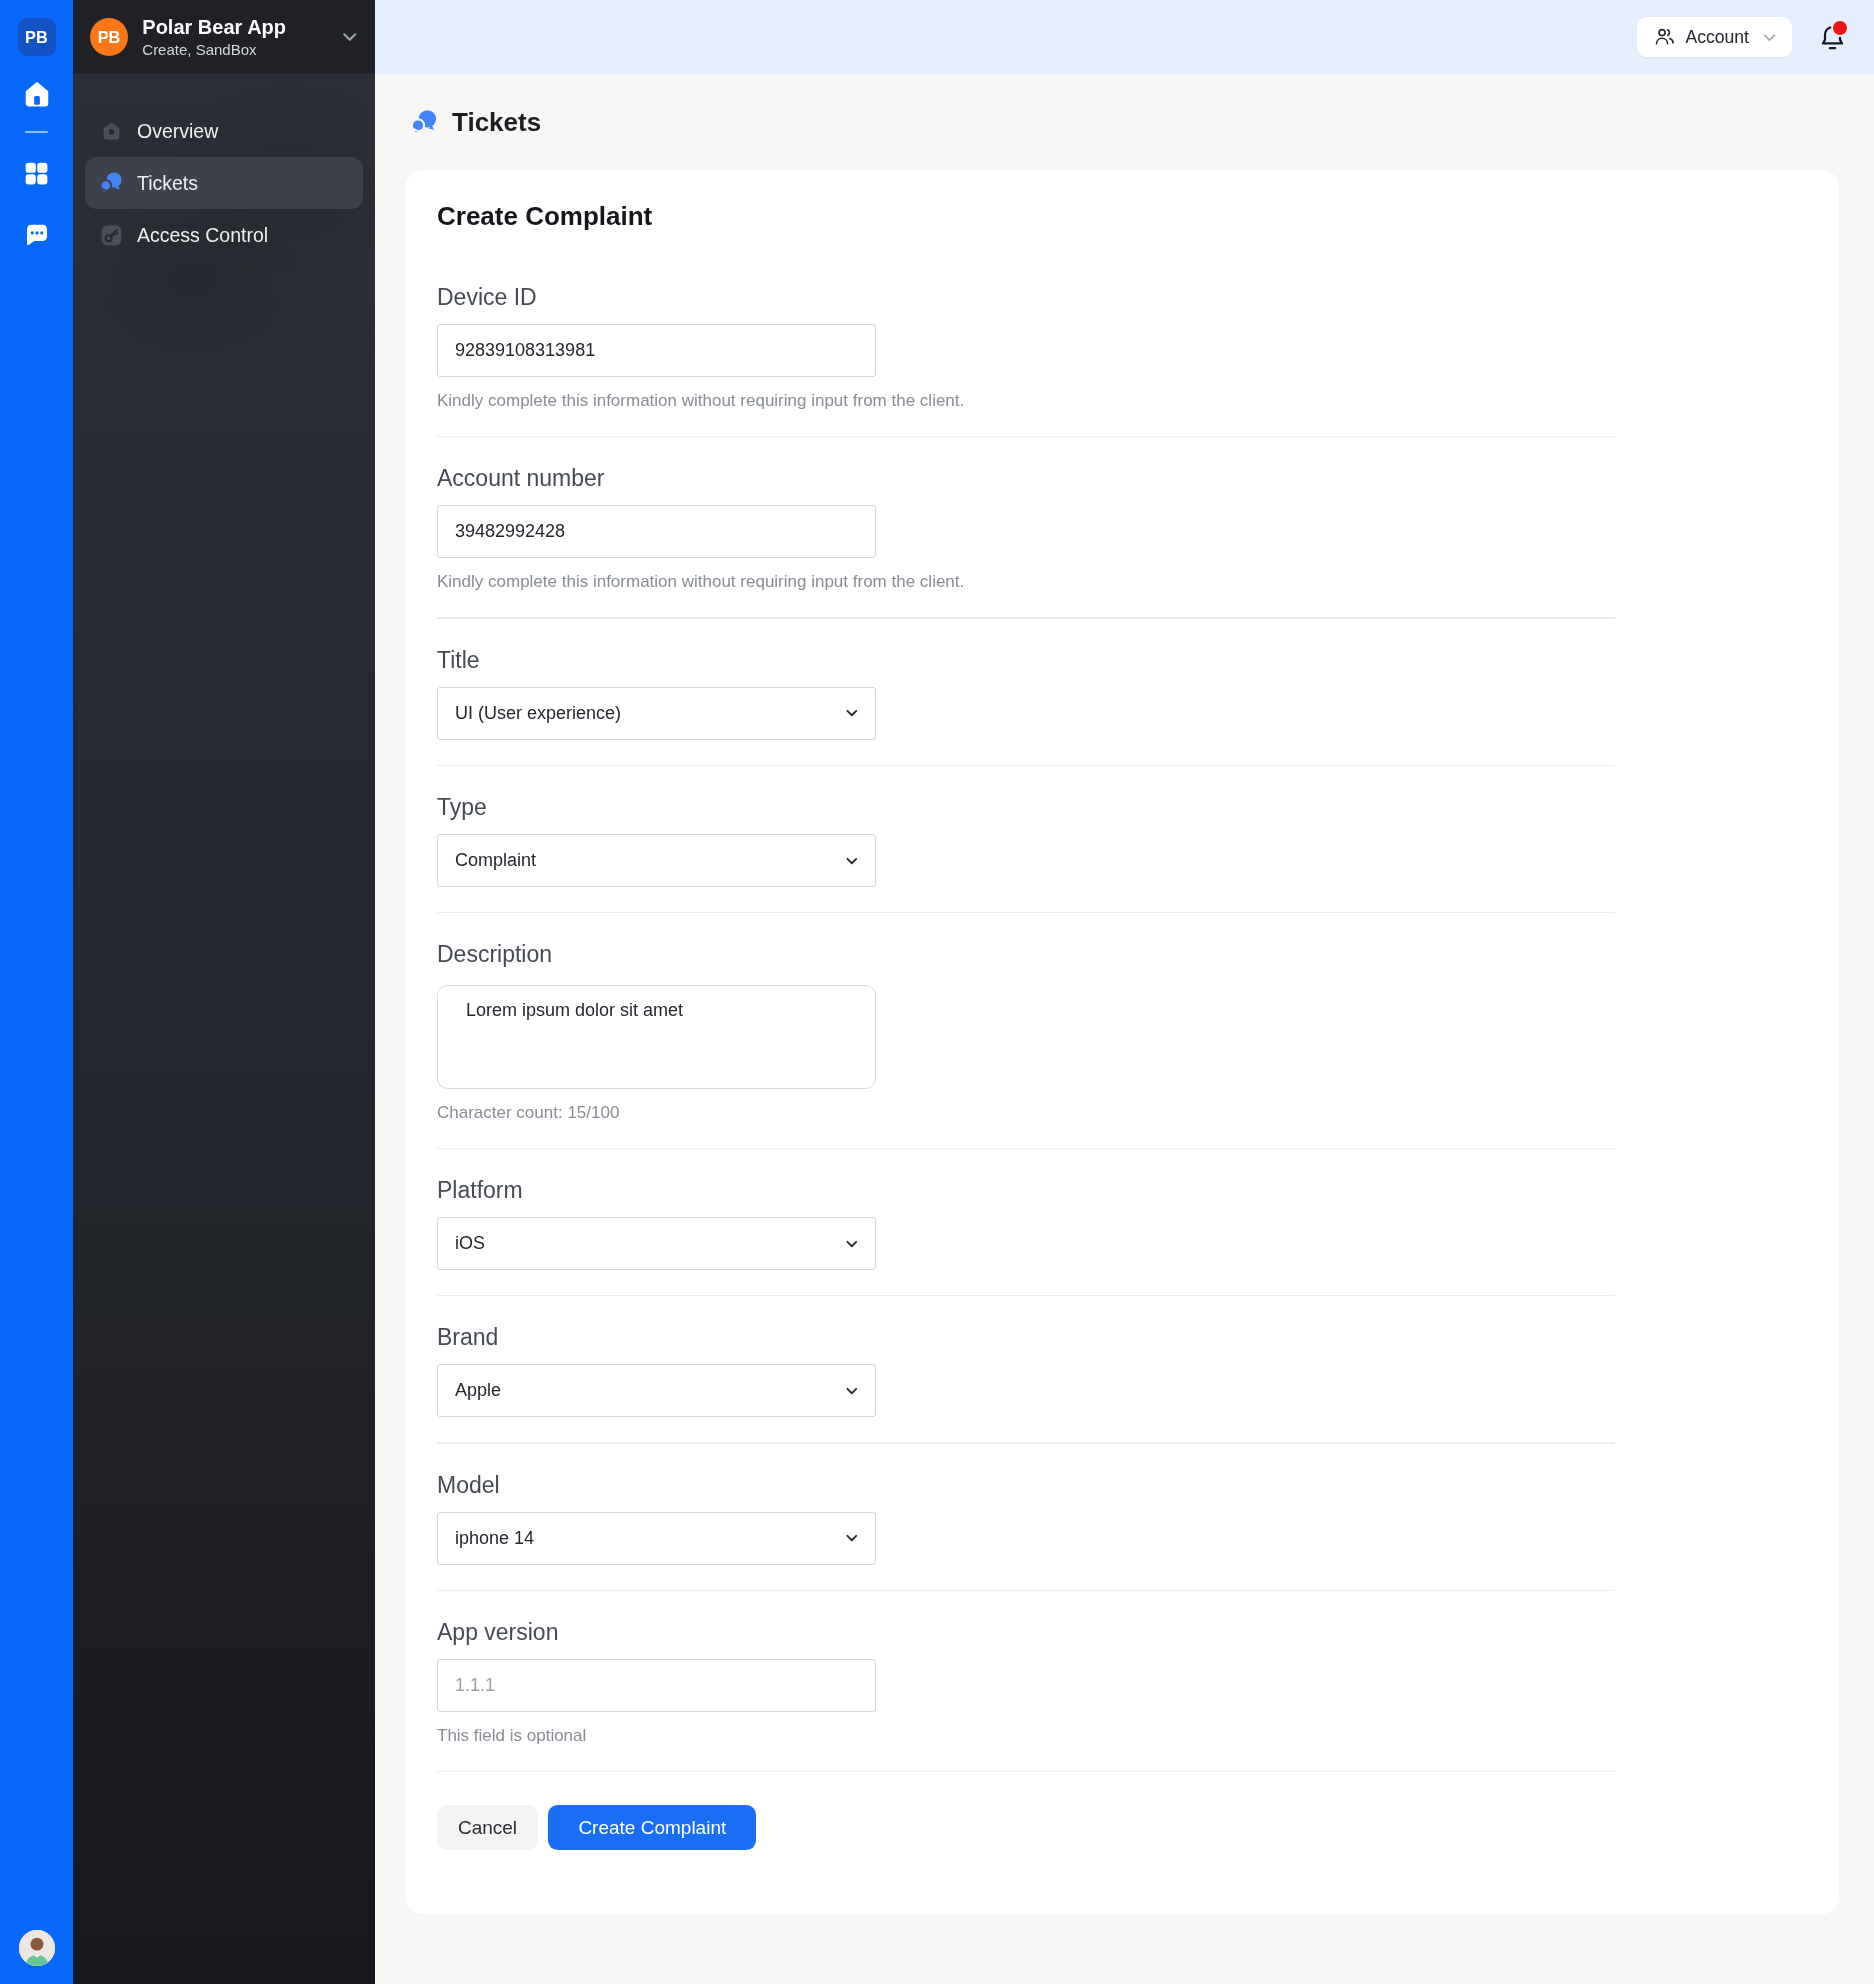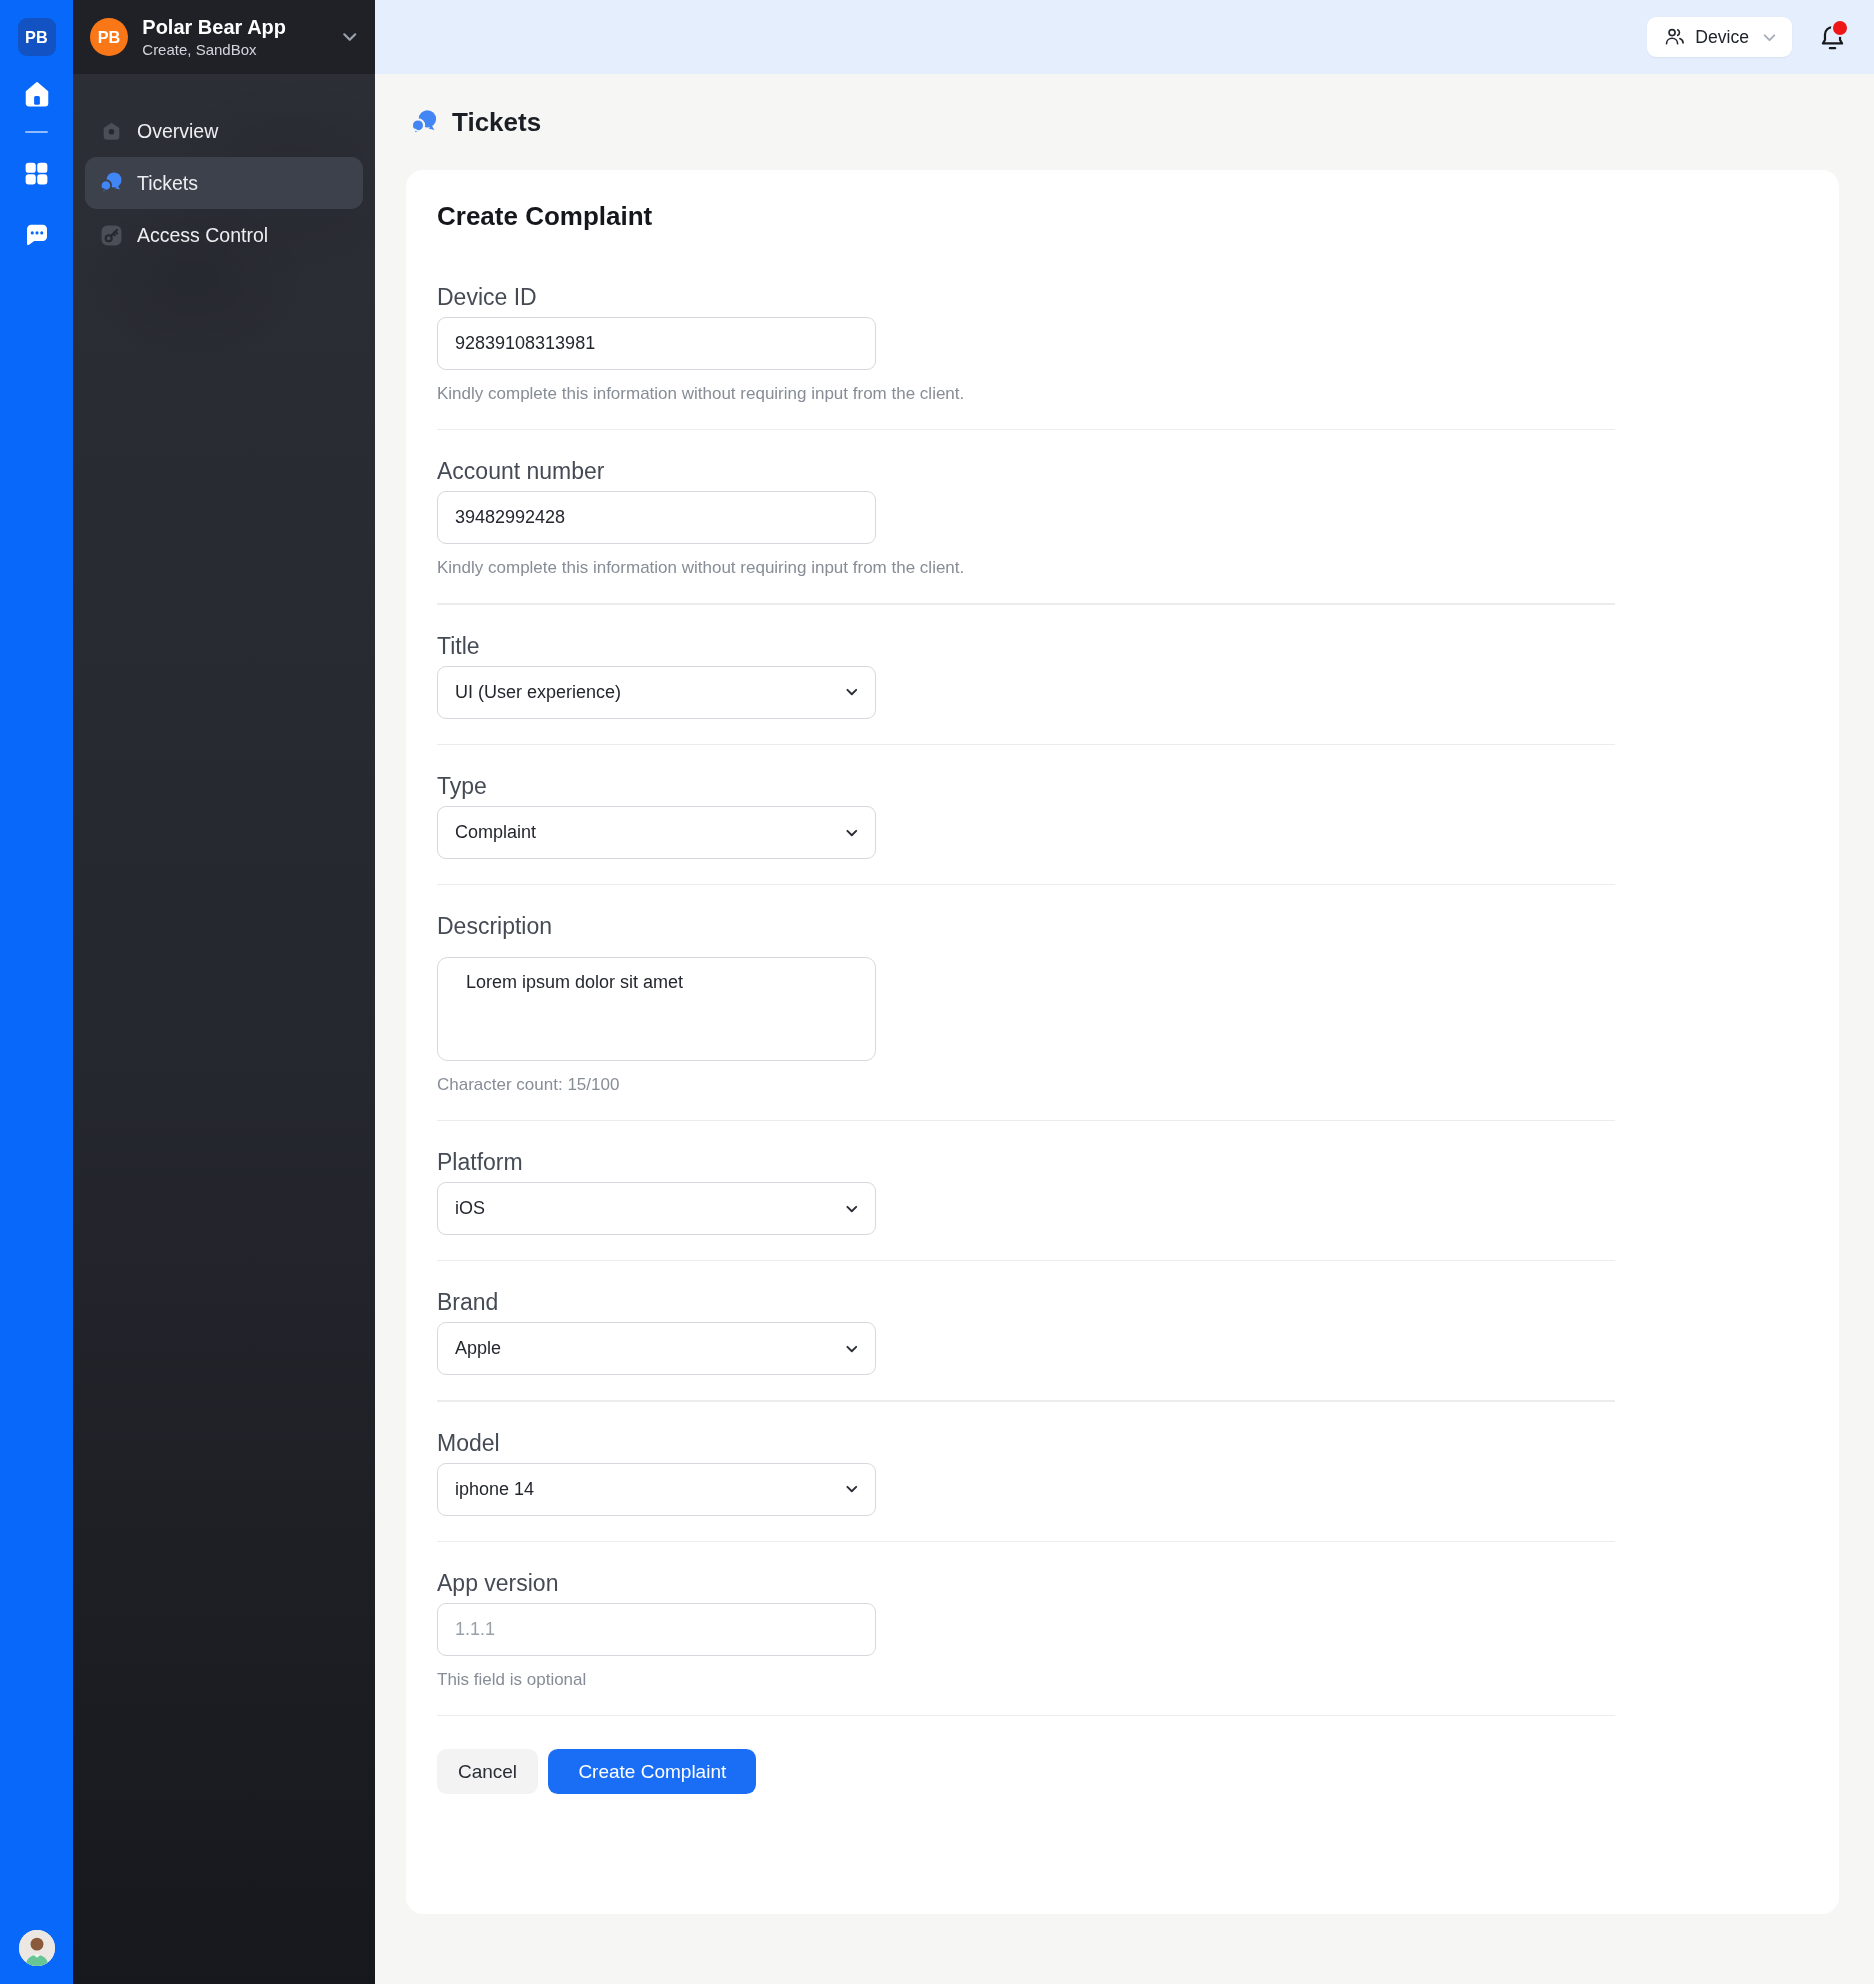--- a/index.html
+++ b/index.html
@@ -78,22 +78,22 @@
   .page-title{font-size:26px;font-weight:700;color:#1b1e24;margin-left:13px;}
   
   .card{
     margin-left:31px;width:1433px;height:1744px;background:#fff;border-radius:17px;
     box-sizing:border-box;padding:31px 31px 34px 31px;overflow:hidden;
   }
   .form-heading{font-size:26px;font-weight:700;color:#15171c;line-height:31px;}
   .field-label{font-size:23px;color:#454b55;line-height:29px;margin-top:27px;}
   .field-label.first{margin-top:51px;}
   .text-input,.select{
-    margin-top:5px;width:439px;height:53px;box-sizing:border-box;
-    border:1.3px solid #d6d8dd;border-radius:9px;background:#fff;
+    margin-top:12px;width:439px;height:53px;box-sizing:border-box;
+    border:1.3px solid #d6d8dd;border-radius:3px;background:#fff;
   }
   .text-input{
     padding:0 17px;font-size:18px;color:#24272e;font-family:inherit;outline:none;display:block;
   }
   .text-input::placeholder{color:#9aa0a8;}
   .select{
     display:flex;align-items:center;justify-content:space-between;
     padding:0 15.6px 0 17px;cursor:pointer;text-align:center;
   }
   .select-value{font-size:18px;color:#24272e;}
@@ -215,21 +215,21 @@
   <div class="topbar">
     <button class="members-btn">
       <span>
         <svg width="23.4" height="23.4" viewBox="0 0 24 24" fill="none" stroke="#232730" stroke-width="1.7" stroke-linecap="round">
           <circle cx="9.3" cy="7.8" r="3.1"></circle>
           <path d="M3.6 19.2c0-3.4 2.7-5.6 5.7-5.6s5.7 2.2 5.7 5.6"></path>
           <path d="M15.1 5a3.1 3.1 0 0 1 0 5.6"></path>
           <path d="M17.3 13.9c2 .8 3.3 2.5 3.3 4.6"></path>
         </svg>
       </span>
-      <span class="members-label">Device</span>
+      <span class="members-label">Account</span>
       <span>
         <svg width="17" height="17" viewBox="0 0 16 16">
             <path d="M3.5 6l4.5 4.5L12.5 6" fill="none" stroke="#a7adb6" stroke-width="1.8" stroke-linecap="round" stroke-linejoin="round"></path>
           </svg>
       </span>
     </button>
 
     <div class="bell-wrap">
       <svg width="31" height="31" viewBox="0 0 28 28" fill="none" stroke="#17191d" stroke-width="2" stroke-linecap="round" stroke-linejoin="round">
         <path d="M14 4.6a6.8 6.8 0 0 1 6.8 6.8v4.8l1.9 3.2H5.3l1.9-3.2v-4.8A6.8 6.8 0 0 1 14 4.6z"></path>

